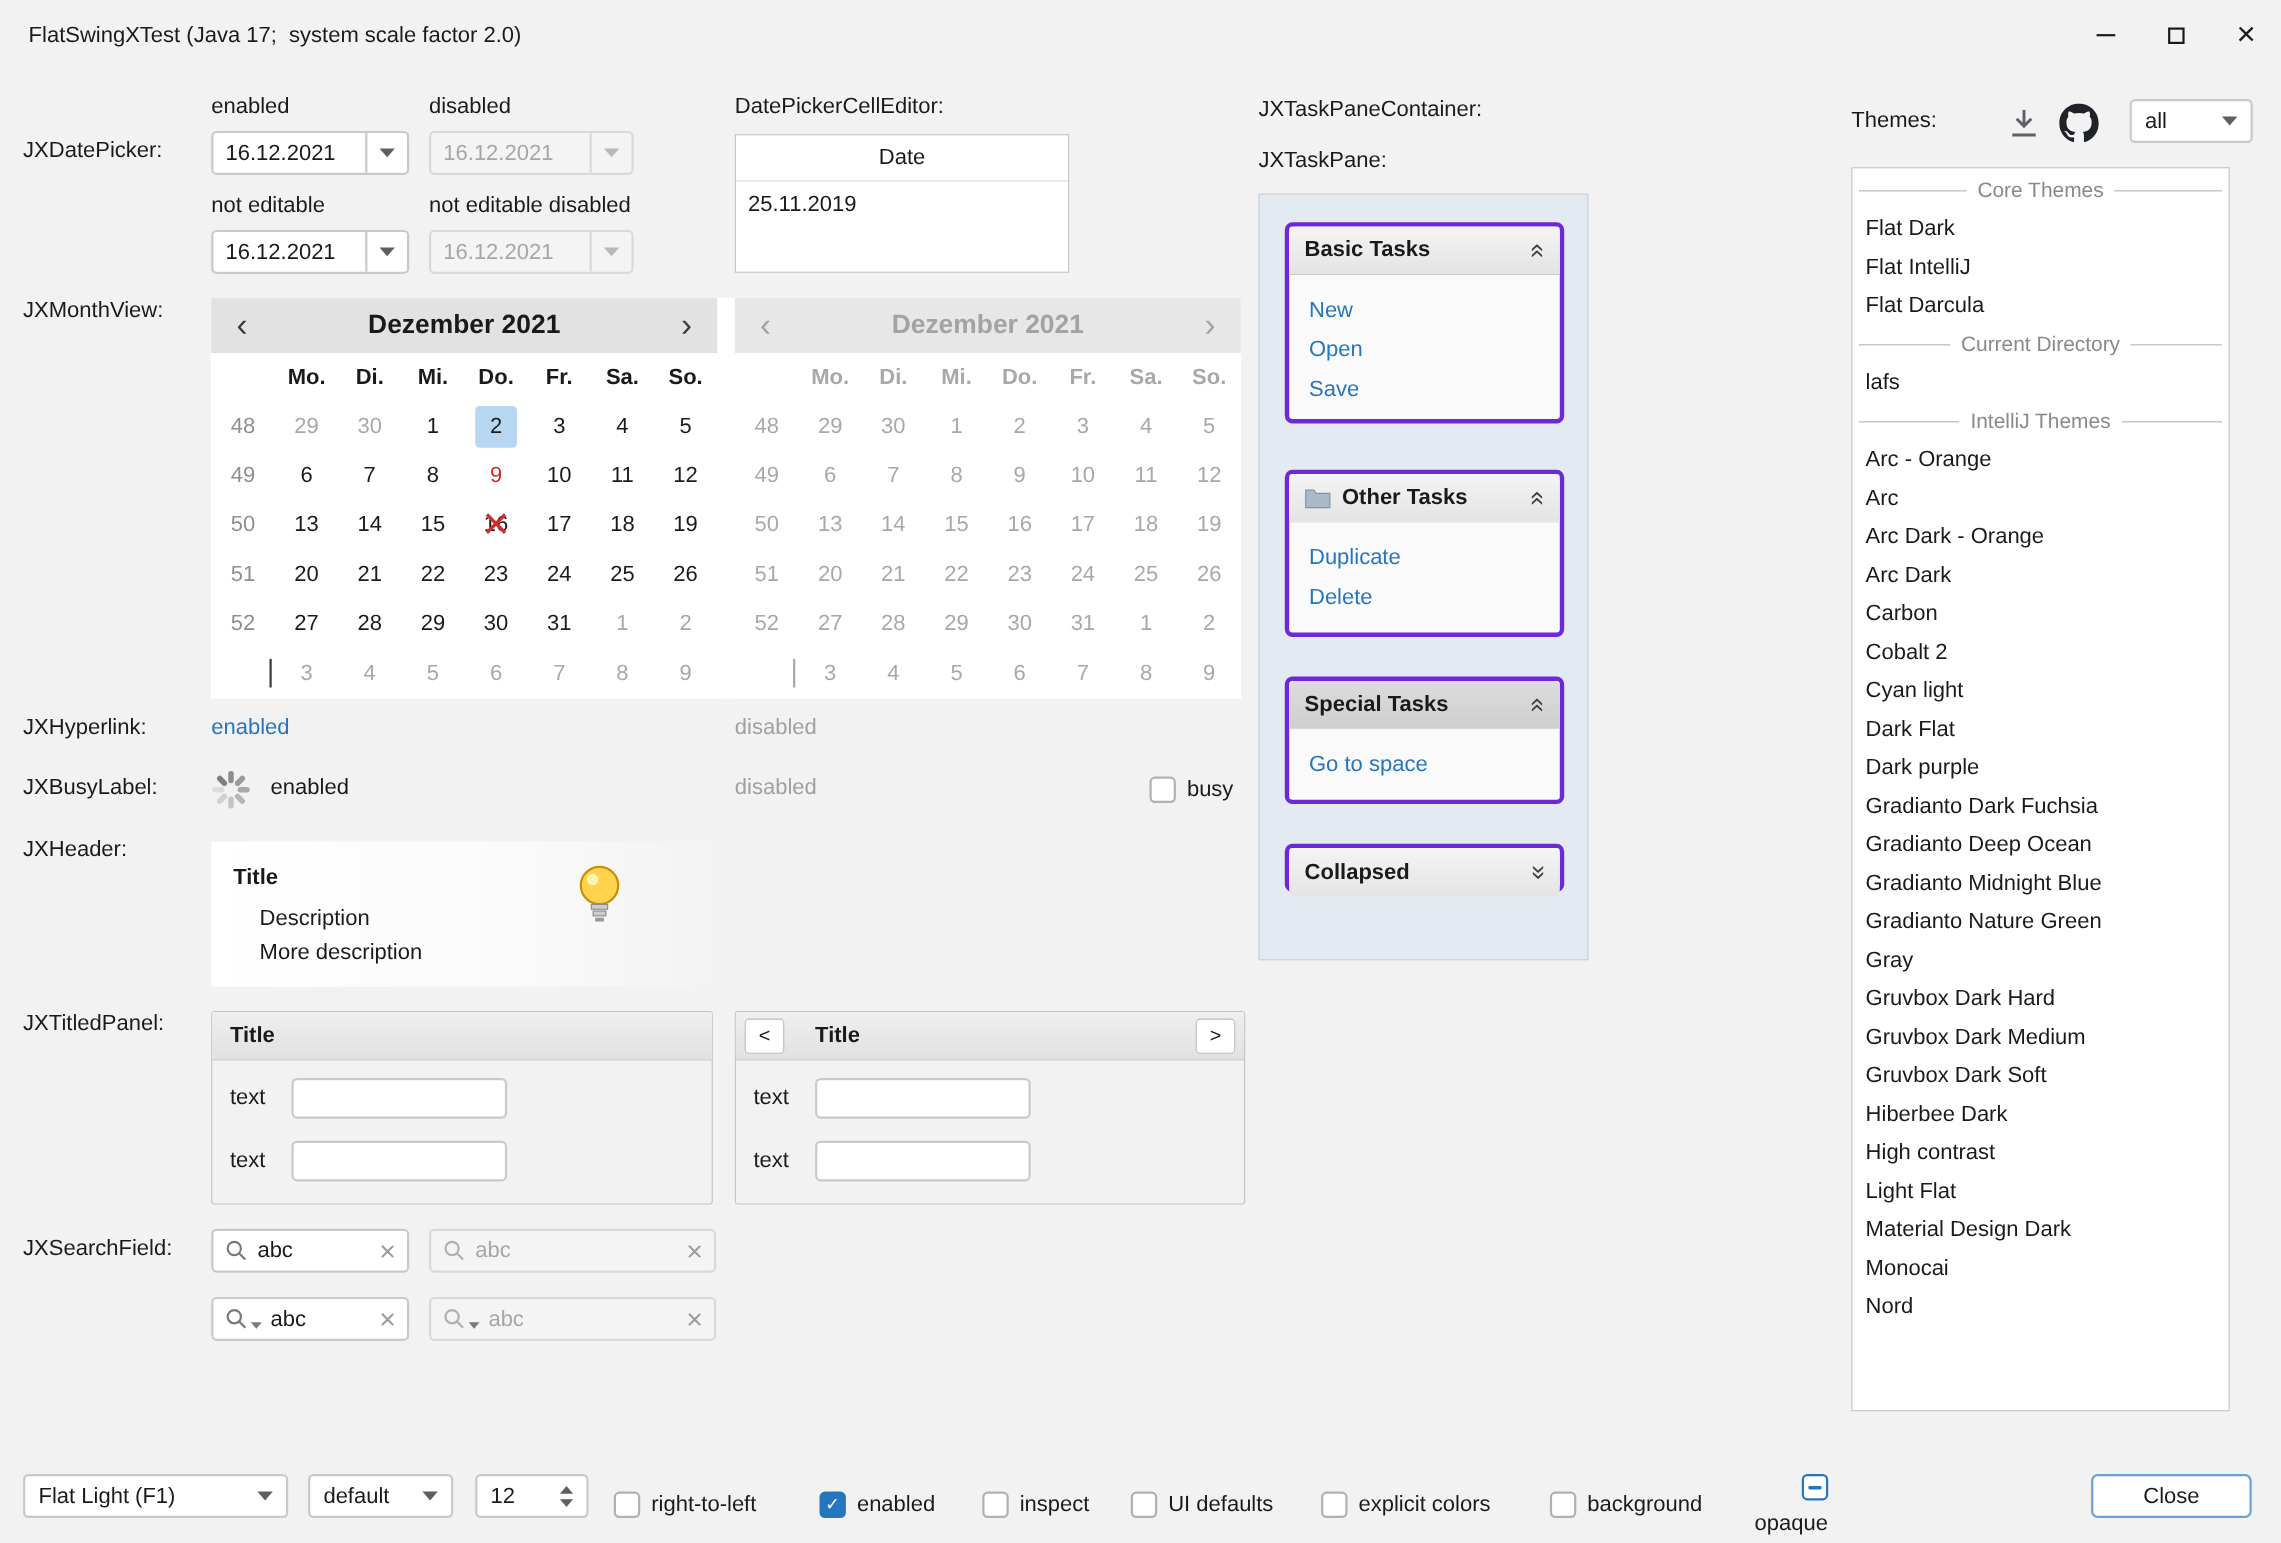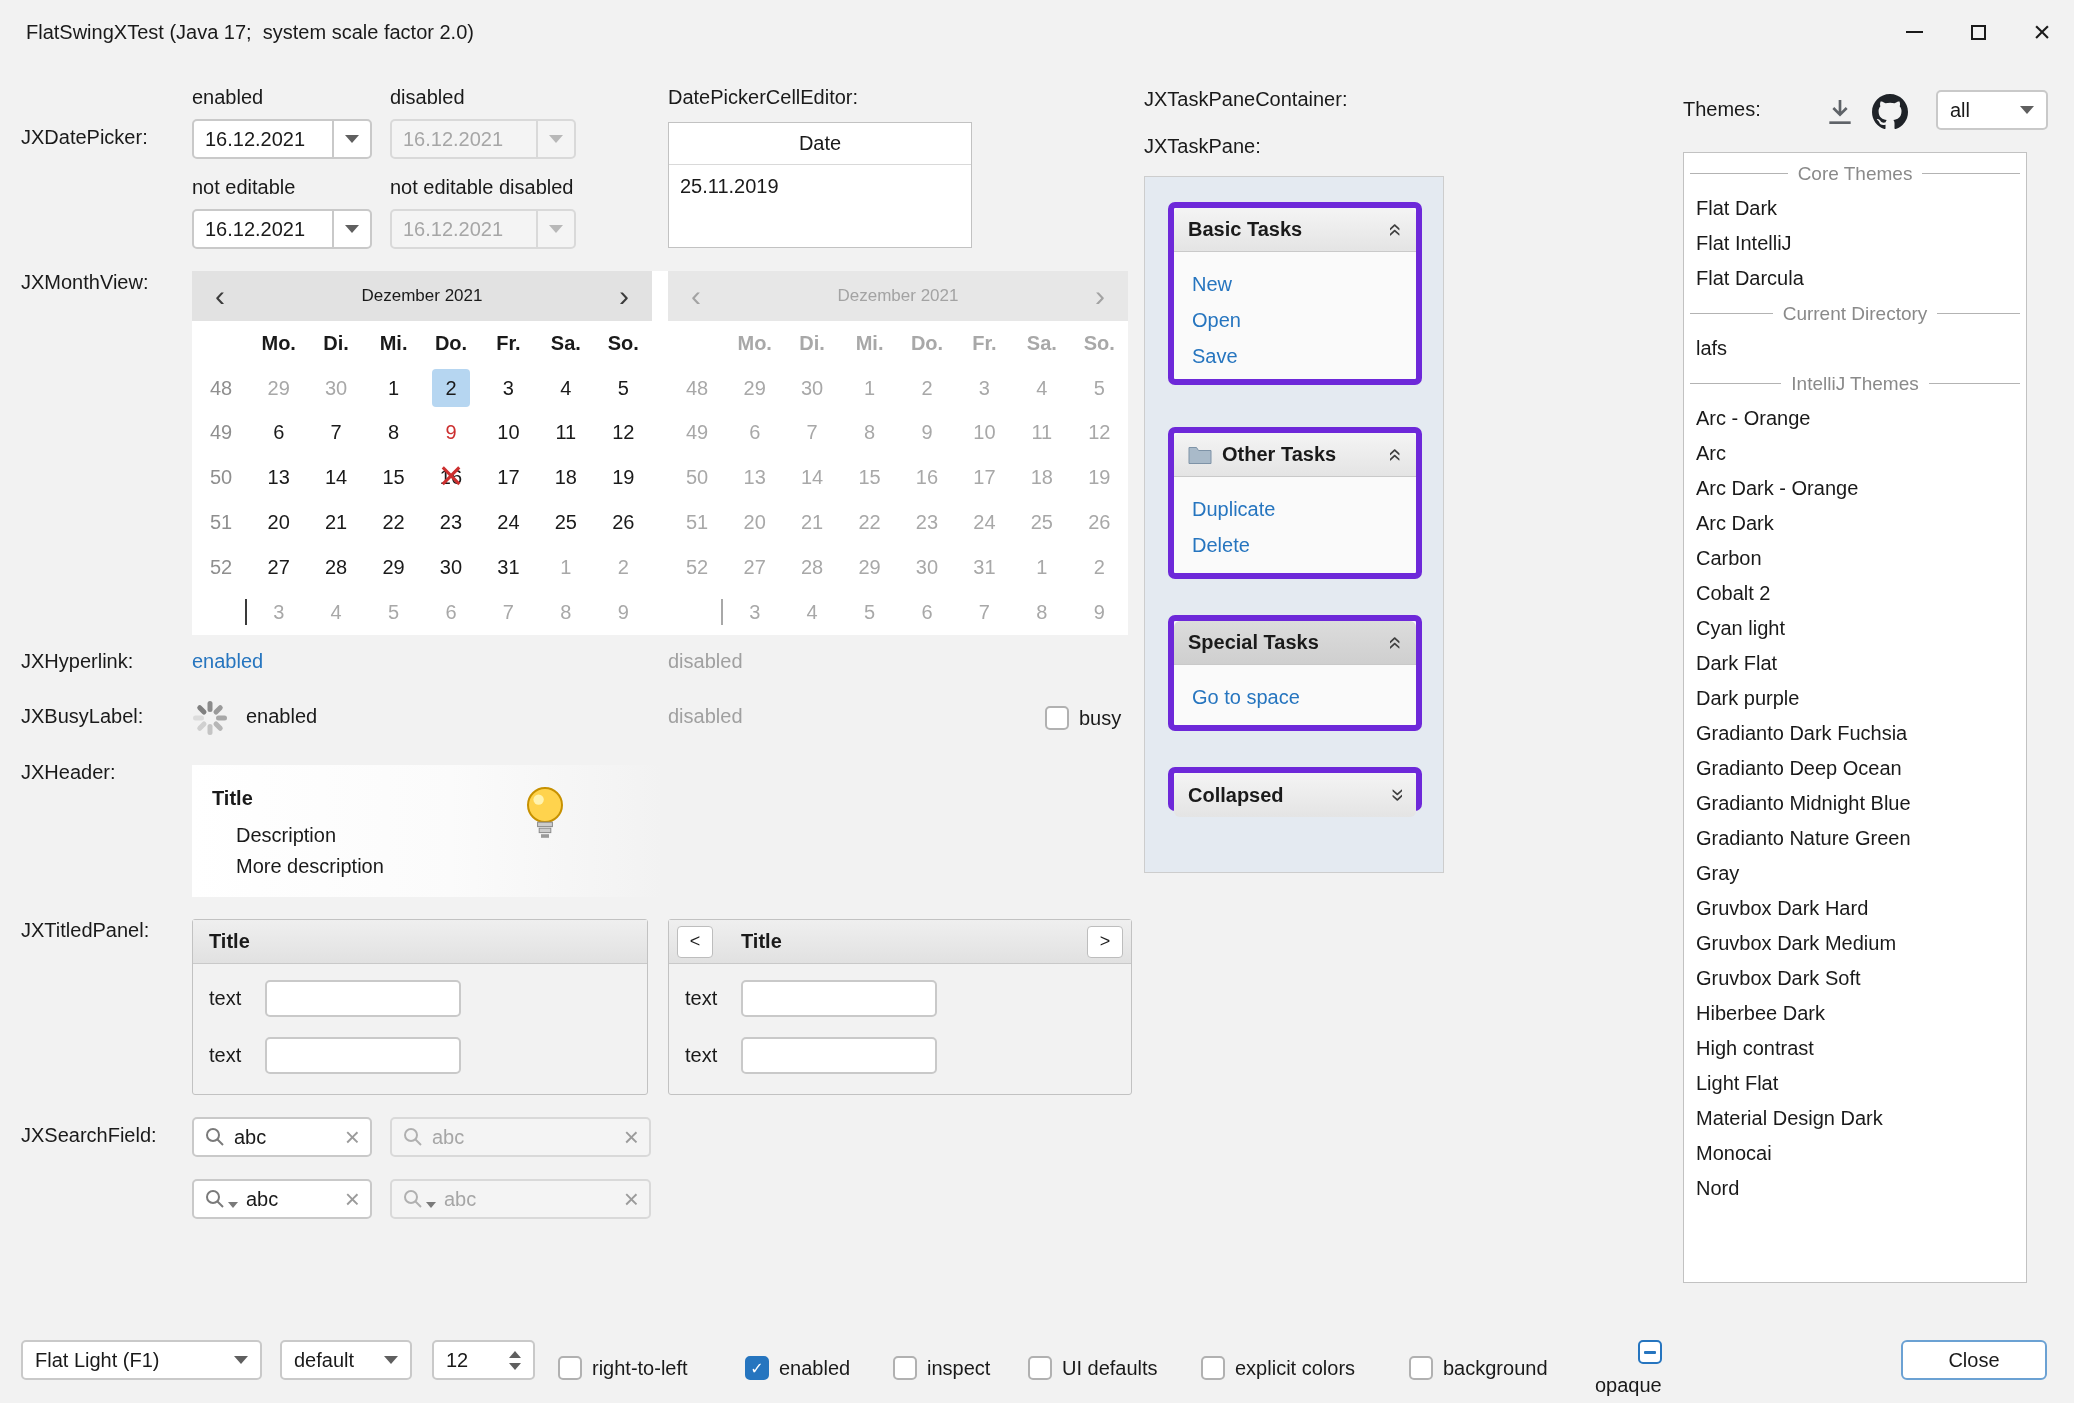--- a/index.html
+++ b/index.html
@@ -23,21 +23,21 @@
 .datepicker.disabled .dp-btn{border-left-color:#d9d9d9;}
 .datepicker.disabled .tri-down{border-top-color:#b8b8b8;}
 .date-table{position:absolute;background:#fff;border:1px solid #c2c2c2;}
 .dt-header{height:42px;display:flex;align-items:center;justify-content:center;border-bottom:1px solid #d9d9d9;}
 .dt-row{height:42px;display:flex;align-items:center;padding-left:11px;}
 
 .cal-underlay{position:absolute;background:#fff;}
 .calendar{position:absolute;width:460px;height:364px;background:#fff;}
 .cal-header{height:50px;background:#e2e2e2;display:flex;align-items:center;}
 .cal-arrow{width:56px;text-align:center;font-size:30px;color:#3c3c3c;line-height:1;}
-.cal-title{flex:1;text-align:center;font-weight:normal;font-size:17px;}
+.cal-title{flex:1;text-align:center;font-weight:bold;font-size:24px;}
 .cal-grid{display:grid;grid-template-columns:58px repeat(7,1fr);grid-auto-rows:44.8px;}
 .cal-cell{display:flex;align-items:center;justify-content:center;}
 .cal-dow{font-weight:bold;}
 .cal-weeknum{color:#8f8f8f;position:relative;}
 .dnum{min-width:38px;height:38px;display:flex;align-items:center;justify-content:center;border-radius:4px;position:relative;}
 .cal-day.trailing .dnum{color:#a8a8a8;}
 .cal-day.selected .dnum{background:var(--selection,#b6d6f1);}
 .cal-day.flagged .dnum{color:var(--flagged,#cc2f2f);}
 .cross{position:absolute;left:50%;top:50%;transform:translate(-50%,-54%);font-size:42px;color:var(--flagged,#cc2f2f);pointer-events:none;}
 .cal-caret{position:absolute;right:3px;top:50%;transform:translateY(-50%);width:2px;height:26px;background:#3a3a3a;}
@@ -77,21 +77,21 @@
 .searchfield{position:absolute;height:40px;background:#fff;border:2px solid #c9c9c9;border-radius:5px;display:flex;align-items:center;padding:0 10px;gap:8px;}
 .sf-text{flex:1;}
 .sf-clear{color:#9b9b9b;font-size:26px;line-height:1;}
 .searchfield.disabled{background:#f4f4f4;border-color:#d9d9d9;}
 .searchfield.disabled .sf-text{color:#a6a6a6;}
 .searchfield.disabled svg{opacity:.55;}
 .sf-ddwrap{display:flex;align-items:flex-end;gap:2px;}
 .sf-dd{width:0;height:0;border-left:5px solid transparent;border-right:5px solid transparent;border-top:6px solid #7a7a7a;margin-bottom:2px;}
 
 .taskpane-container{position:absolute;background:#e4eaf1;border:1px solid #cdcdcd;}
-.taskpane{position:absolute;left:23px;width:254px;background:#fafafa;border:6px solid #6d28d9;border-radius:7px;}
+.taskpane{position:absolute;left:23px;width:254px;background:#fafafa;border:4px solid #6d28d9;border-radius:7px;}
 .tp-head{height:44px;display:flex;align-items:center;padding:0 14px;background:linear-gradient(#f4f4f4,#e4e4e4);border-bottom:1px solid #c9c9c9;border-radius:6px 6px 0 0;font-weight:bold;gap:10px;}
 .taskpane.collapsed .tp-head{border-bottom:none;border-radius:6px;}
 .tp-head.highlighted{background:linear-gradient(#dcdcdc,#cfcfcf);}
 .tp-chevron{margin-left:auto;transform:rotate(90deg);font-size:24px;color:#3f3f3f;font-weight:normal;}
 .tp-chevron.down{transform:rotate(-90deg);}
 .tp-body{padding:14px 18px 0;}
 .task-link{color:var(--accent,#2675bf);height:36px;display:flex;align-items:center;}
 .tp-icon{display:flex;align-items:center;}
 
 .icon-btn{position:absolute;}

